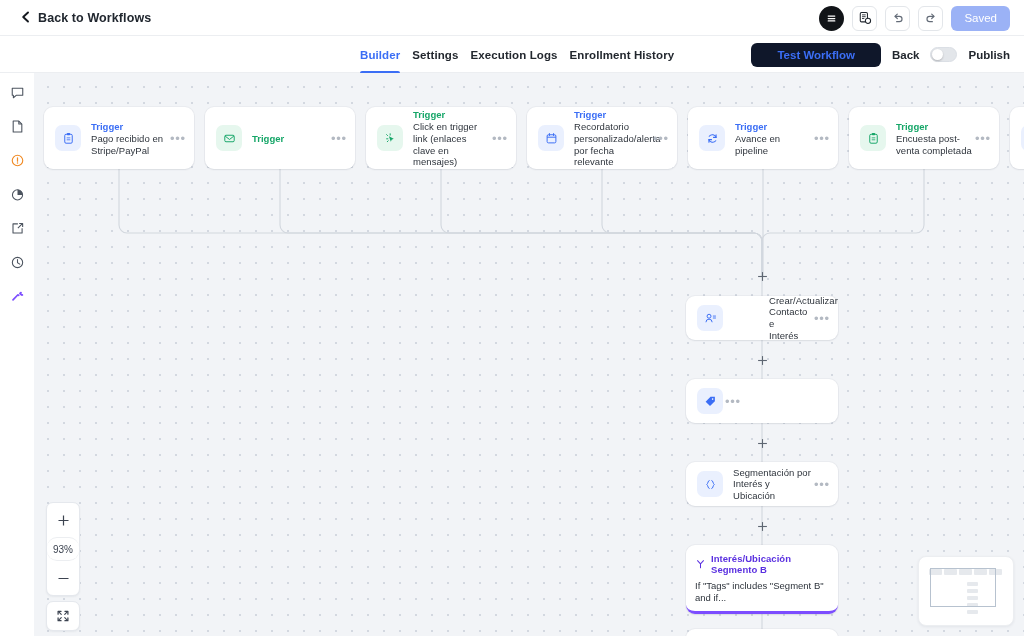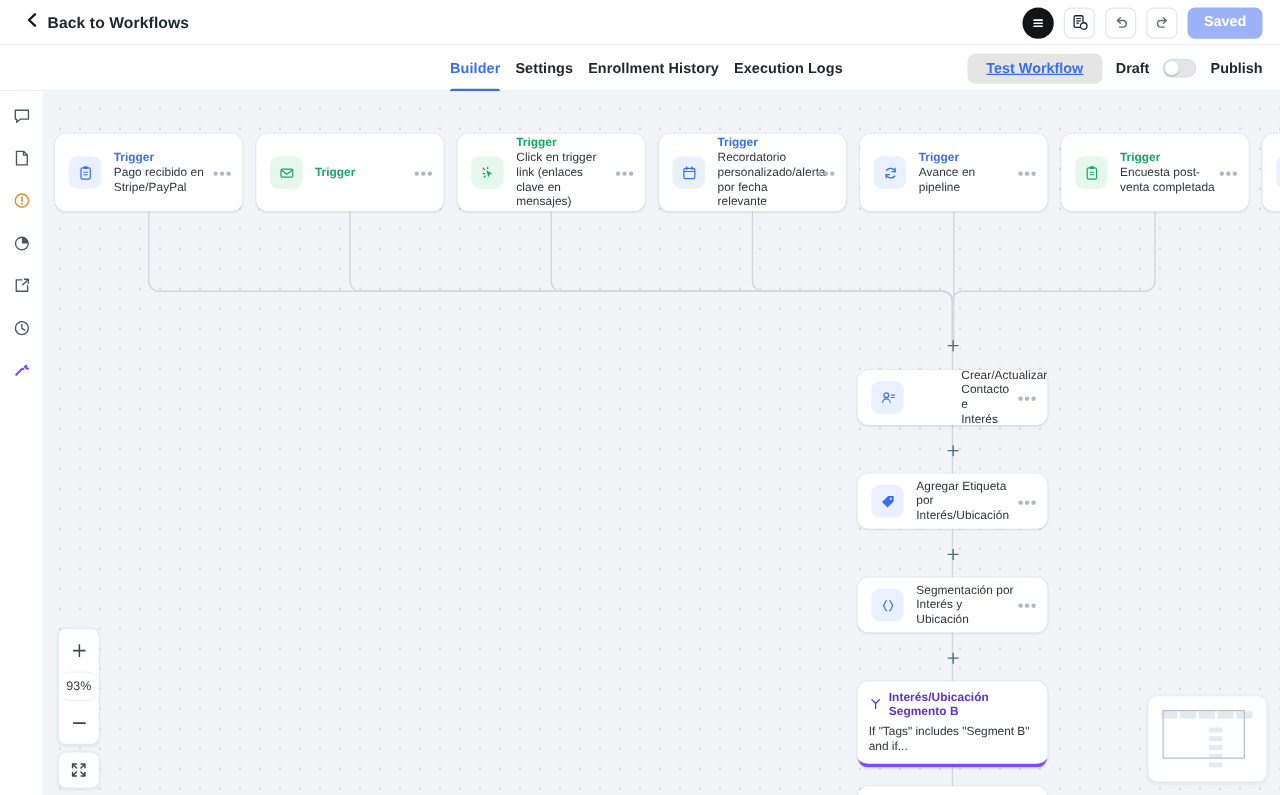--- a/index.html
+++ b/index.html
@@ -42,21 +42,21 @@
     background: #111418; display: flex; align-items: center; justify-content: center;
     cursor: pointer;
   }
   .sq-btn {
     width: 25px; height: 25px; border-radius: 6px; background: #fff;
     border: 1px solid #e3e6ea; display: flex; align-items: center; justify-content: center;
     cursor: pointer;
   }
   .saved-btn {
     height: 25px; padding: 0 13px; border-radius: 6px;
-    background: #9bb2f6; color: #fff; font-size: 11.5px; font-weight: 700;
+    background: #9bb2f6; color: #fff; font-size: 11.5px; font-weight: 400;
     display: flex; align-items: center; justify-content: center; cursor: default;
   }
 
   
   .tabbar {
     position: absolute; top: 36px; left: 0; width: 1024px; height: 37px;
     background: #fff; border-bottom: 1px solid #eceef1;
   }
   .tabs { position: absolute; left: 360px; top: 0; height: 37px; display: flex; gap: 12px; }
   .tab {
@@ -66,23 +66,23 @@
   .tab.active { color: #3b6ef5; }
   .tab.active::after {
     content: ""; position: absolute; left: 0; right: 0; bottom: 0;
     height: 2px; background: #3b6ef5; border-radius: 2px 2px 0 0;
   }
   .tab-right {
     position: absolute; right: 14px; top: 0; height: 37px;
     display: flex; align-items: center; gap: 11px;
   }
   .test-btn {
-    height: 24px; padding: 0 15px; border-radius: 6px;
-    background: #e5e5e5; color: #3b6ef5; font-size: 11.5px; font-weight: 600;
-    display: flex; align-items: center; cursor: pointer; text-decoration: underline;
+    height: 24px; padding: 0 26px; border-radius: 6px;
+    background: #0f172a; color: #3b6ef5; font-size: 11.5px; font-weight: 600;
+    display: flex; align-items: center; cursor: pointer;
   }
   .draft-lbl, .publish-lbl { font-size: 11.5px; font-weight: 600; color: #22272e; }
   .toggle {
     width: 27px; height: 15px; border-radius: 8px; background: #e3e6ea;
     position: relative; cursor: pointer; border: 1px solid #dbdfe5;
   }
   .toggle .knob {
     position: absolute; left: 1px; top: 1px; width: 11px; height: 11px;
     border-radius: 50%; background: #fff; box-shadow: 0 1px 2px rgba(0,0,0,.22);
   }
@@ -249,26 +249,26 @@
           </svg>
       </div>
       <div class="saved-btn">Saved</div>
     </div>
   </div>
 
   <div class="tabbar">
     <div class="tabs">
       <div class="tab active">Builder</div>
       <div class="tab">Settings</div>
+      <div class="tab">Execution Logs</div>
       <div class="tab">Enrollment History</div>
-      <div class="tab">Execution Logs</div>
     </div>
     <div class="tab-right">
       <div class="test-btn">Test Workflow</div>
-      <span class="draft-lbl">Draft</span>
+      <span class="draft-lbl">Back</span>
       <div class="toggle">
           <div class="knob"></div>
         </div>
       <span class="publish-lbl">Publish</span>
     </div>
   </div>
 
   <div class="rail">
     <div class="rail-item">
       <svg width="15" height="15" viewBox="0 0 16 16">
@@ -479,23 +479,20 @@
       <div class="dots">•••</div>
     </div>
 
     <div class="acard" style="left:652px; top:306px;">
       <div class="card-ico ico-blue">
         <svg width="13" height="13" viewBox="0 0 16 16">
             <path d="M8 2.2 H13.4 V7.6 L7.4 13.6 L2 8.2z" fill="#3b6ef5"></path>
             <circle cx="10.6" cy="5" r="1" fill="#fff"></circle>
           </svg>
       </div>
-      <div class="card-body">
-        <div class="card-desc">Agregar Etiqueta por Interés/Ubicación</div>
-      </div>
       <div class="dots">•••</div>
     </div>
 
     <div class="acard" style="left:652px; top:389px;">
       <div class="card-ico ico-blue">
         <svg width="13" height="13" viewBox="0 0 16 16">
             <path d="M6.4 3 C4.8 3 5.2 6.6 3.4 8 C5.2 9.4 4.8 13 6.4 13" fill="none" stroke="#3b6ef5" stroke-width="1.2" stroke-linecap="round"></path>
             <path d="M9.6 3 C11.2 3 10.8 6.6 12.6 8 C10.8 9.4 11.2 13 9.6 13" fill="none" stroke="#3b6ef5" stroke-width="1.2" stroke-linecap="round"></path>
           </svg>
       </div>

